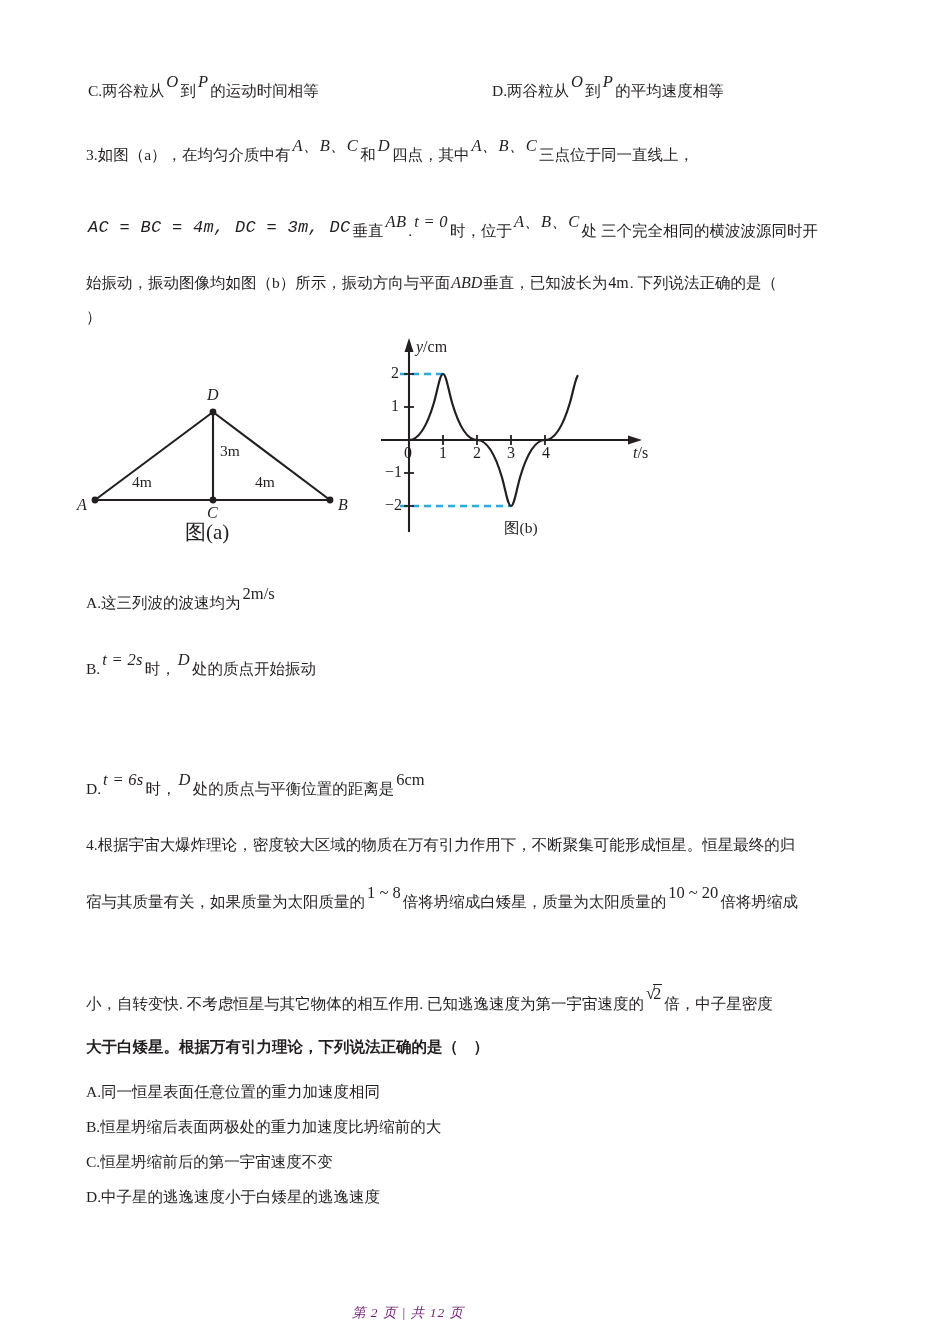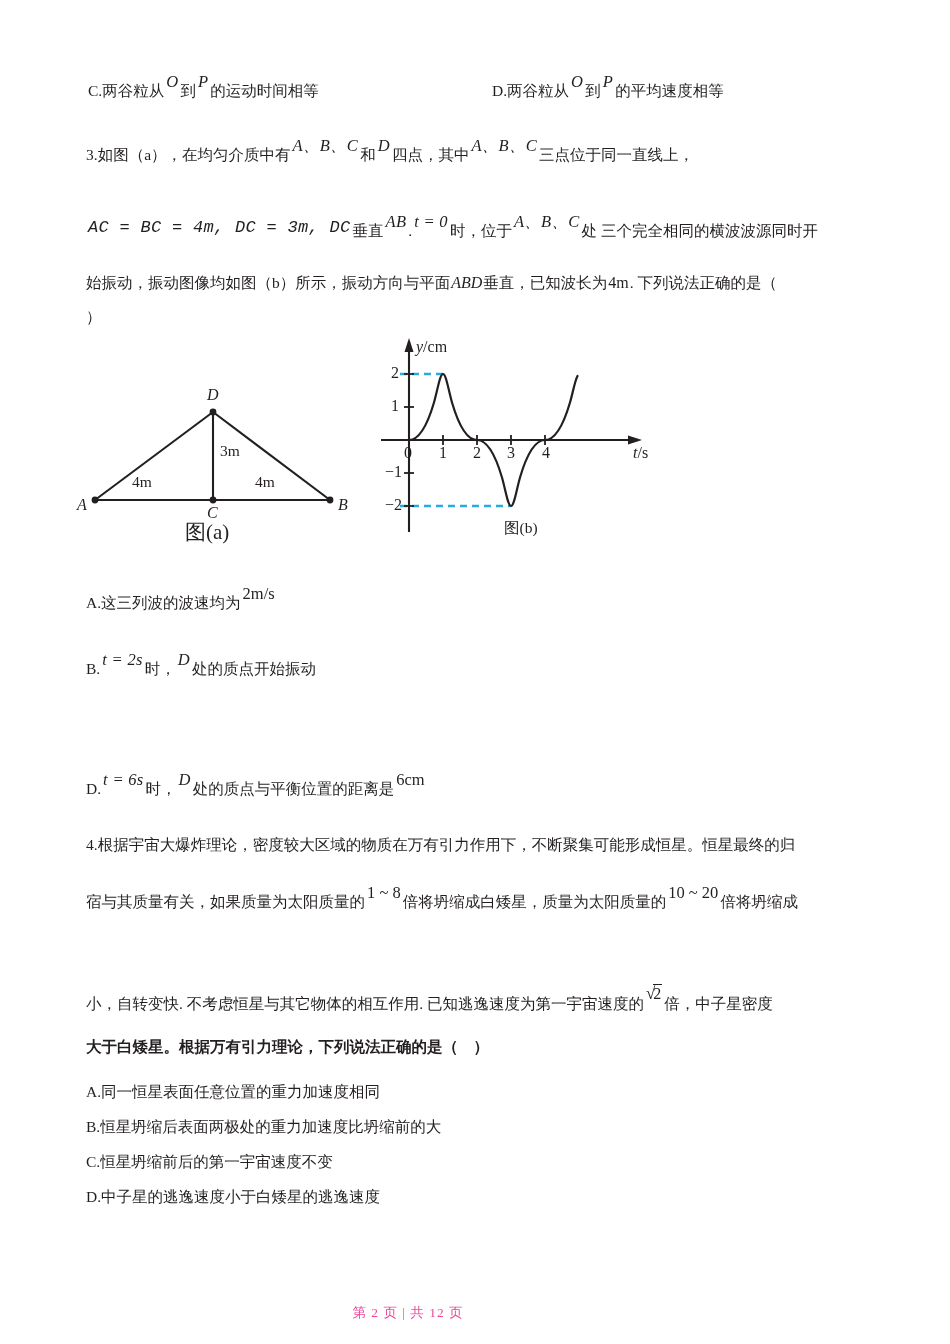--- a/index.html
+++ b/index.html
@@ -84,23 +84,24 @@
     position: absolute;
     font-size: 15.5px;
     font-family: "Liberation Serif", "DejaVu Serif", serif;
   }
   .footer {
     position: absolute;
     left: 0; right: 0;
     top: 1304px;
     text-align: center;
     font-size: 13.5px;
-    color: #ec4899;
+    color: #701a75;
     font-family: "Liberation Serif", "DejaVu Serif", serif;
     letter-spacing: 1px;
+    font-style: italic;
   }
   svg { display: block; overflow: visible; }
 </style>
 </head>
 <body>
 
 <div class="page">
 
   <div class="txt body-line" style="left:88px; top:82px;">
     <span>C.</span><span>两谷粒从</span><span class="mth">O</span><span>到</span><span class="mth">P</span><span>的运动时间相等</span>

